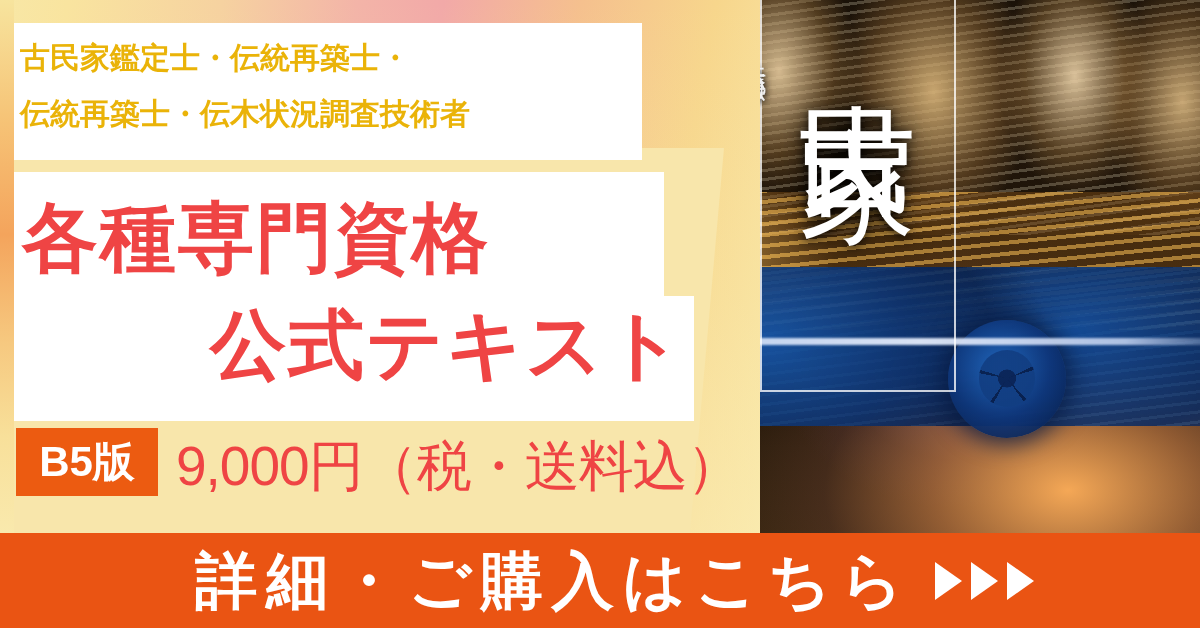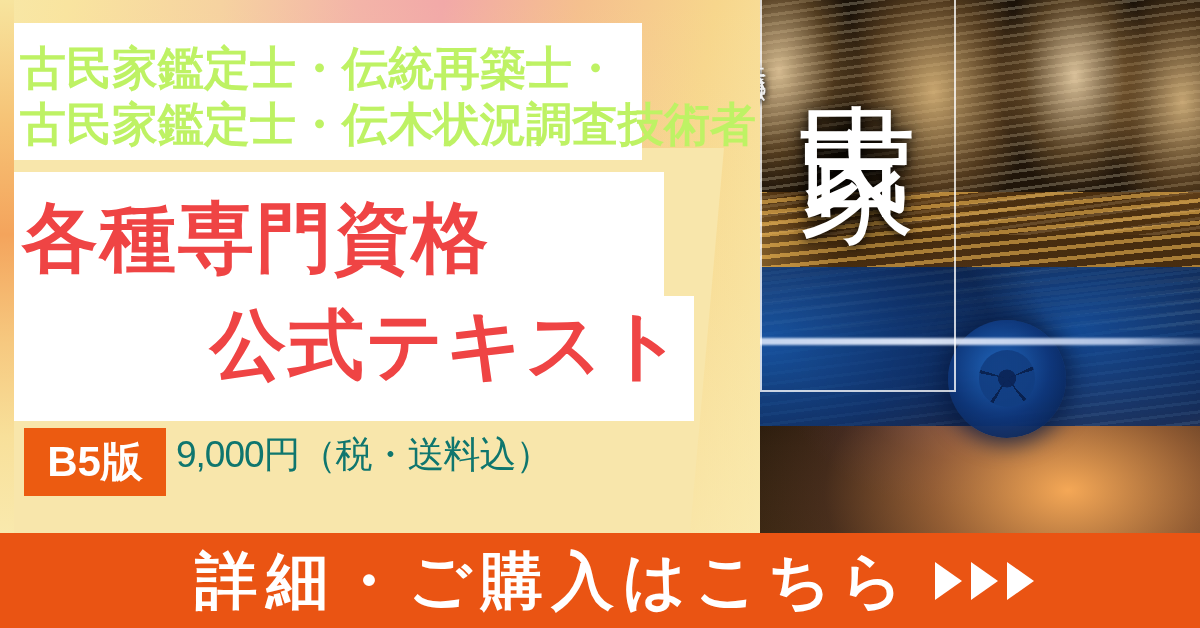--- a/index.html
+++ b/index.html
@@ -125,47 +125,47 @@
   }
 
   
   .wbox{ position:absolute; background:#fff; }
   #wbox-head { left:14px; top:23px;  width:628px; height:137px; }
   #wbox-title1{ left:14px; top:172px; width:650px; height:124px; }
   #wbox-title2{ left:14px; top:296px; width:680px; height:125px; }
 
   .head-line{
     position:absolute;
-    font-size:46px; font-weight:700; color:#bef264;
+    font-size:30px; font-weight:700; color:#eab308;
     letter-spacing:0px; white-space:nowrap;
     font-family:"Liberation Sans","DejaVu Sans",sans-serif;
   }
   #head1{ left:20px; top:38px; }
   #head2{ left:20px; top:94px; }
 
   .big-line{
     position:absolute;
     font-size:76px; font-weight:700; color:#ef4444;
     letter-spacing:2px; white-space:nowrap;
     font-family:"Liberation Sans","DejaVu Sans",sans-serif;
   }
   #big1{ left:22px;  top:188px; }
   #big2{ left:170px; top:295px;margin-left:40px; }
 
   
   .badge{
-    position:absolute; left:24px; top:428px; width:142px; height:68px;
+    position:absolute; left:16px; top:428px; width:142px; height:68px;
     background:#ec5b11; color:#fff;
     font-size:42px; font-weight:700;
     display:flex; align-items:center; justify-content:center;
     letter-spacing:0px;
   }
   .price{
     position:absolute; left:176px; top:430px;
-    font-size:37px; font-weight:400; color:#0f766e;
+    font-size:55px; font-weight:400; color:#ef4444;
     letter-spacing:-1px; white-space:nowrap;
     font-family:"Liberation Sans","DejaVu Sans",sans-serif;
   }
 
   
   .rail{
     position:absolute; left:0; top:0; width:14px; height:533px;
     background:linear-gradient(180deg,#f7e49e 0%, #f6c477 22%, #f4a45c 44%, #f6c87f 64%, #f8e09a 82%, #f9e9ad 100%);
   }
 
@@ -210,21 +210,21 @@
   <div class="pastel"></div>
   <div class="pastel-v"></div>
   <div class="cream-slab"></div>
   <div class="rail"></div>
 
   <div class="wbox" id="wbox-head"></div>
   <div class="wbox" id="wbox-title1"></div>
   <div class="wbox" id="wbox-title2"></div>
 
   <div class="head-line" id="head1">古民家鑑定士・伝統再築士・</div>
-  <div class="head-line" id="head2">古民家鑑定士・伝木状況調査技術者</div>
+  <div class="head-line" id="head2">伝統再築士・伝木状況調査技術者</div>
 
   <div class="big-line" id="big1">各種専門資格</div>
   <div class="big-line" id="big2">公式テキスト</div>
 
   <div class="badge">B5版</div>
   <div class="price">9,000円（税・送料込）</div>
 
   <div class="cta">
     <div class="cta-text">詳細・ご購入はこちら</div>
     <div class="cta-arrows">

